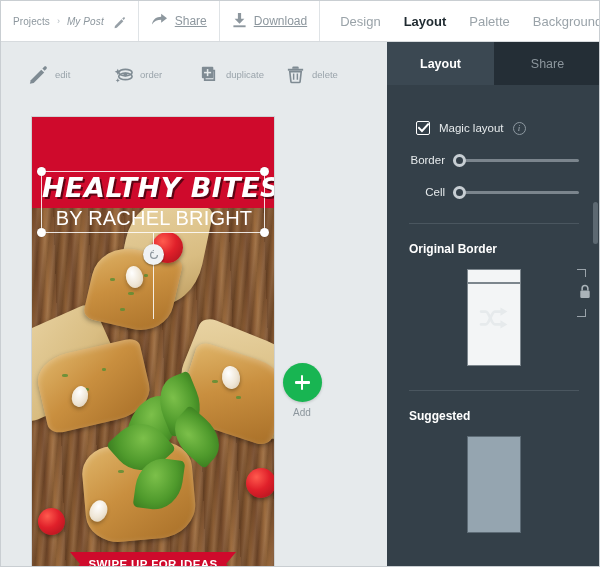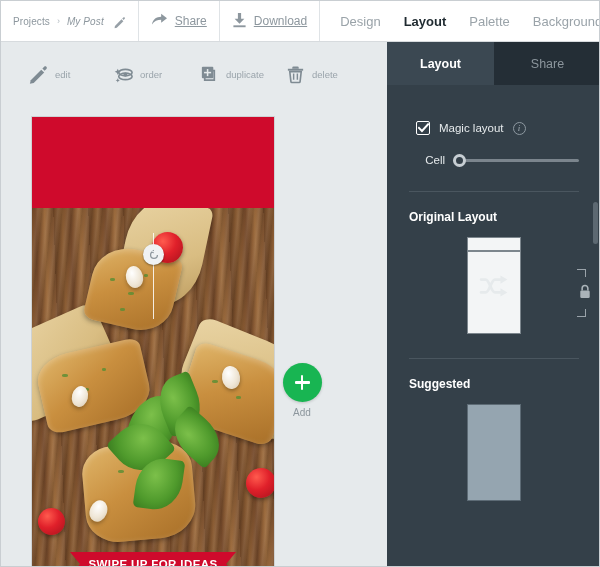--- a/index.html
+++ b/index.html
@@ -652,20 +652,28 @@
         </div>
       </div>
 
       <div id="rotStem"></div>
       <div id="rotHandle">
         <svg width="12" height="12" viewBox="0 0 16 16">
           <path d="M13.4 8 A5.4 5.4 0 1 1 8 2.6 L8 .9 L4.3 3.4 L8 5.9 L8 4.3 A3.7 3.7 0 1 0 11.7 8 Z" fill="#8e979d"></path>
         </svg>
       </div>
 
+      <div id="titleBox">
+        <div id="title1">HEALTHY BITES</div>
+        <div id="title2">BY RACHEL BRIGHT</div>
+        <span class="hndl tl"></span>
+        <span class="hndl tr"></span>
+        <span class="hndl bl"></span>
+        <span class="hndl br"></span>
+      </div>
     </div>
 
     <div id="addWrap">
       <div id="addBtn"></div>
       <span id="addLabel">Add</span>
     </div>
   </div>
 
   <div id="panel">
 
@@ -679,20 +687,27 @@
       <div id="magicRow">
         <span id="magicBox">
           <svg width="11" height="10" viewBox="0 0 12 11">
             <path d="M1 5.4 L4.3 8.8 L11 1.4" fill="none" stroke="#ffffff" stroke-width="2.1" stroke-linecap="square"></path>
           </svg>
         </span>
         <span id="magicLabel">Magic layout</span>
         <span id="infoIc">i</span>
       </div>
 
+      <div class="sliderRow">
+        <span class="slLabel">Border</span>
+        <span class="slTrackWrap">
+          <span class="slTrack"></span>
+          <span class="slKnob"></span>
+        </span>
+      </div>
 
       <div class="sliderRow">
         <span class="slLabel">Cell</span>
         <span class="slTrackWrap">
           <span class="slTrack"></span>
           <span class="slKnob"></span>
         </span>
       </div>
 
       <div id="lockGroup">
@@ -701,21 +716,21 @@
         <span id="lockIc">
           <svg width="12" height="15" viewBox="0 0 13 16">
             <path d="M3.4 7 V4.6 a3.1 3.1 0 0 1 6.2 0 V7" fill="none" stroke="#aab3b9" stroke-width="1.7"></path>
             <rect x="1.4" y="6.8" width="10.2" height="8.2" rx="1.4" fill="#aab3b9"></rect>
           </svg>
         </span>
       </div>
 
       <div class="divider"></div>
 
-      <div class="sectTitle">Original Layout</div>
+      <div class="sectTitle">Original Border</div>
       <div class="thumbWrap">
         <div id="origThumb">
           <span id="origThumbBand"></span>
           <span id="origShuffle">
             <svg width="30" height="24" viewBox="0 0 32 26">
               <path d="M2 6 h5 c4 0 6 14 10 14 h7" fill="none" stroke="#e6eaec" stroke-width="3" stroke-linecap="round"></path>
               <path d="M2 20 h5 c4 0 6 -14 10 -14 h7" fill="none" stroke="#e6eaec" stroke-width="3" stroke-linecap="round"></path>
               <path d="M23 1.5 L30.5 6 L23 10.5 Z" fill="#e6eaec"></path>
               <path d="M23 15.5 L30.5 20 L23 24.5 Z" fill="#e6eaec"></path>
             </svg>

